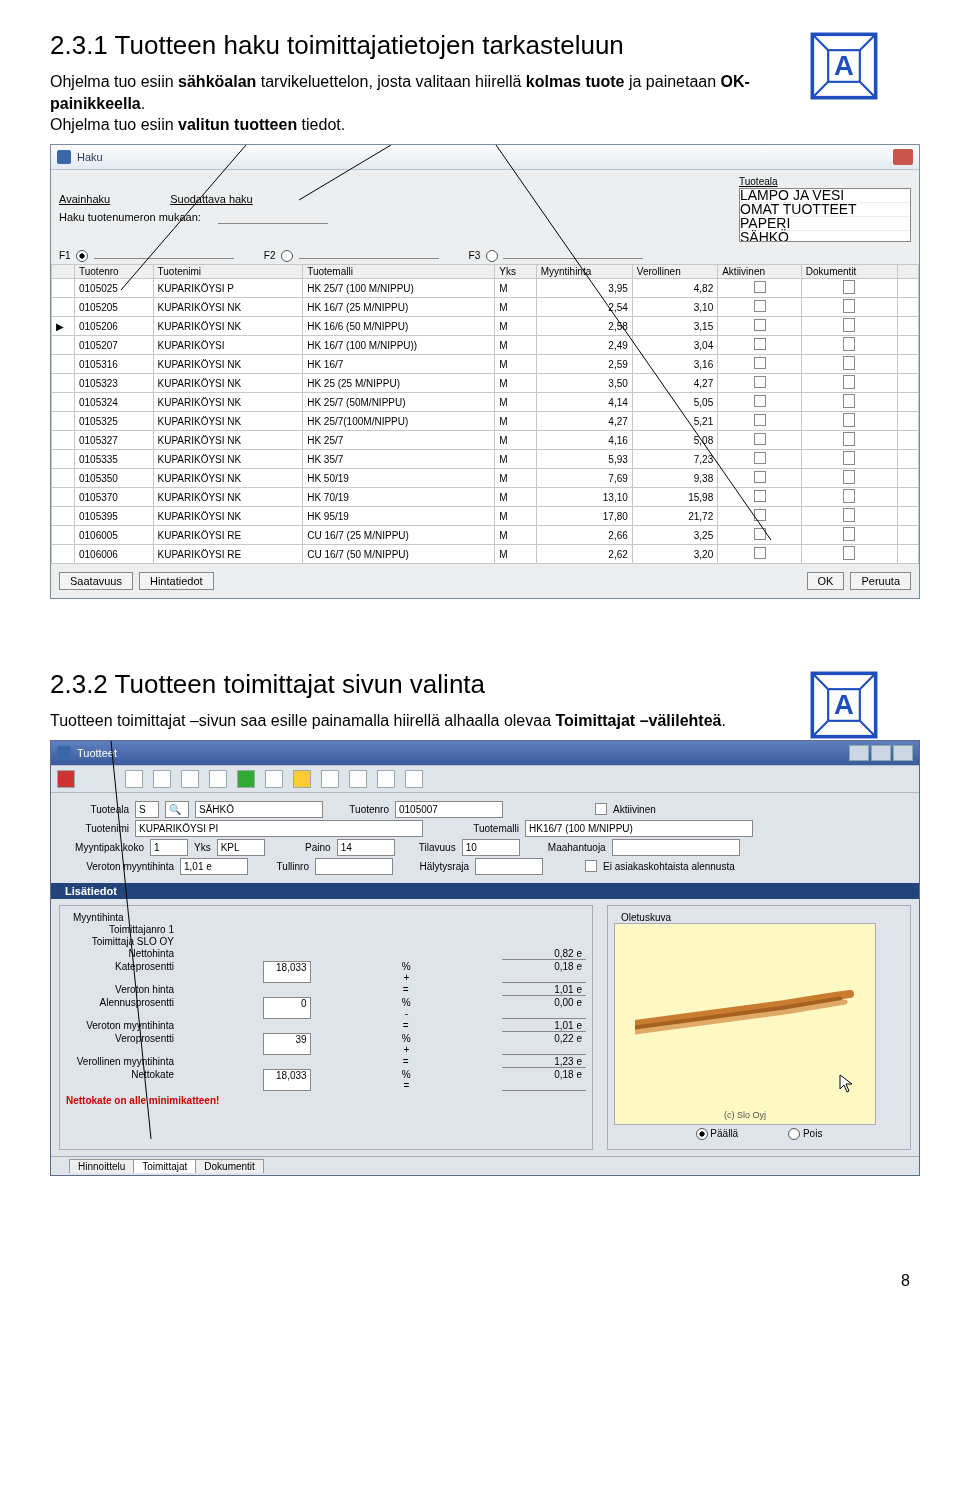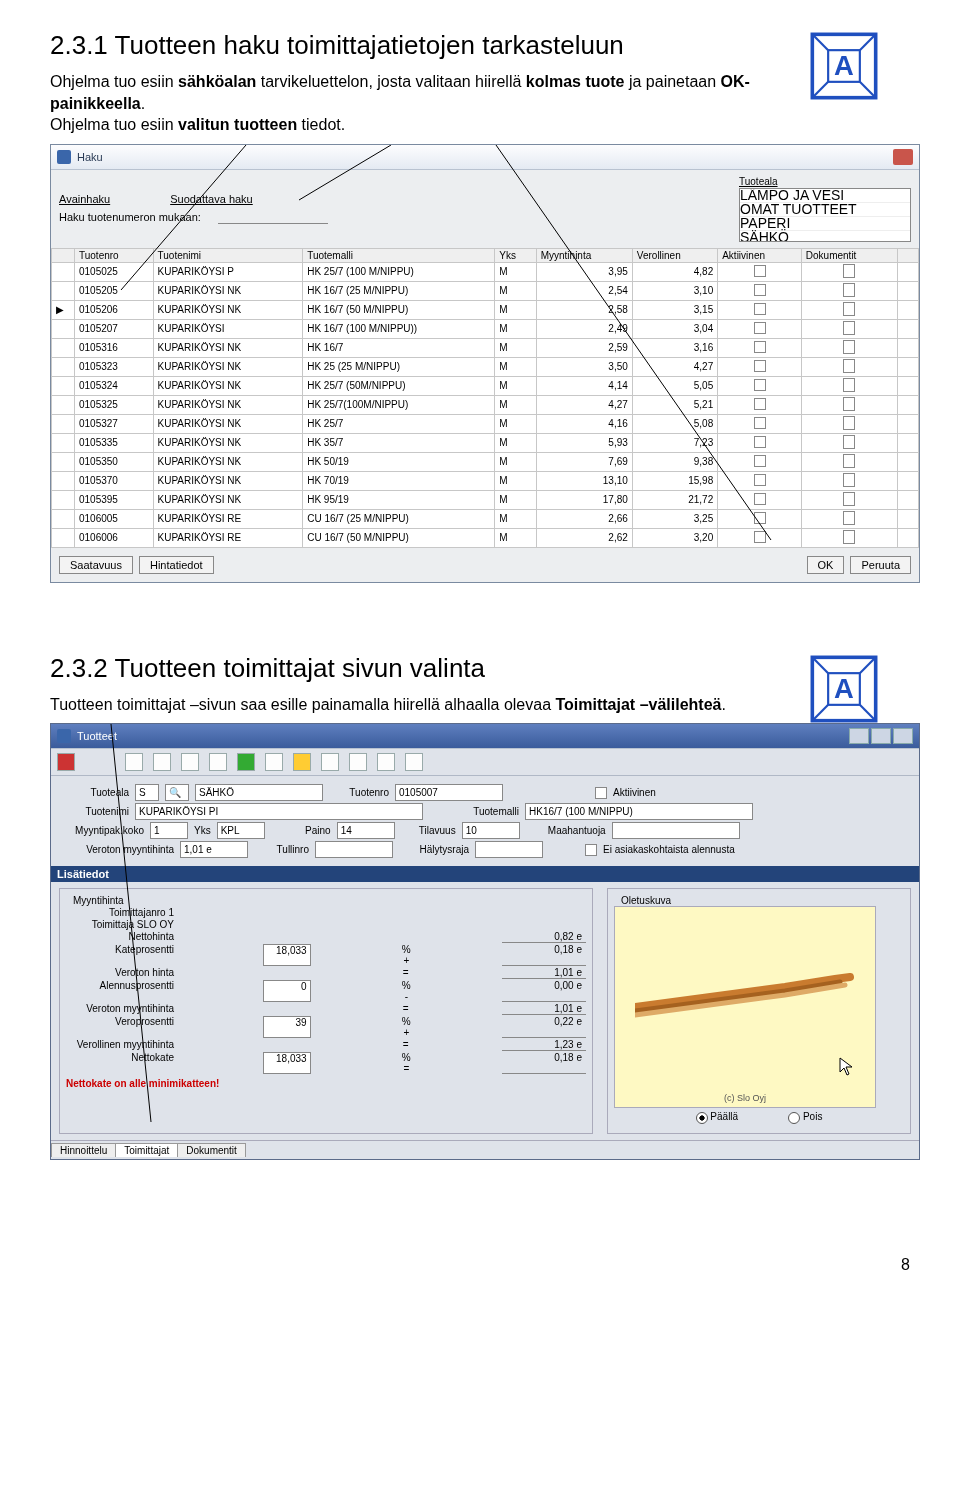--- a/index.html
+++ b/index.html
@@ -40,35 +40,35 @@
   .win2 .titlebar{background:linear-gradient(#5f7fbf,#3a5b9b);color:#fff}
   .toolbar{background:#dfe3ea;padding:4px 6px;display:flex;gap:10px;align-items:center;border-bottom:1px solid #b0b8c6}
   .tb{width:16px;height:16px;border:1px solid #9aa;background:#fdfdfd}
   .tb.red{background:#c33}
   .tb.grn{background:#3a3}
   .tb.yel{background:#fc3}
   .form{background:#dfe3ea;padding:6px 8px;font-size:10px}
   .frow{display:flex;align-items:center;gap:6px;margin:2px 0}
   .frow .l{text-align:right}
   .finput{border:1px solid #888;background:#fff;height:15px;padding:0 3px;display:inline-flex;align-items:center;font-size:10px}
-  .section{background:#23447a;color:#fff;padding:2px 6px;font-size:11px;font-weight:bold}
+  .section{background:#23447a;color:#fff;padding:2px 14px;font-size:11px;font-weight:bold}
   .panel{background:#dfe3ea;padding:6px 8px;display:flex;gap:14px}
   .group{border:1px solid #aab;padding:6px;font-size:10px}
   .group .gt{margin-top:-12px;margin-left:4px;background:#dfe3ea;display:inline-block;padding:0 3px}
   .pair{display:flex;justify-content:space-between;gap:6px;margin:1px 0}
   .pair .lab{min-width:108px;text-align:right}
   .pair .val{min-width:80px;border-bottom:1px solid #888;text-align:right;padding-right:4px}
   .pair .op{width:14px;text-align:center}
   .pair .pct{width:40px;border:1px solid #888;background:#fff;text-align:right;padding:0 3px}
   .warn{color:#c00;font-weight:bold;margin-top:4px}
   .imgbox{border:1px solid #aab;background:#fef9c3;width:260px;height:200px;position:relative}
   .imgbox .cap{position:absolute;bottom:4px;width:100%;text-align:center;font-size:9px;color:#555}
   .imgbox .wire{position:absolute;left:20px;top:60px;width:220px;height:60px}
   .radioline{display:flex;gap:50px;justify-content:center;margin:3px 0}
-  .tabs{background:#dfe3ea;padding:2px 0;font-size:10px;border-top:1px solid #aab}
+  .tabs{background:#dfe3ea;padding:2px 18px;font-size:10px;border-top:1px solid #aab}
   .tab{display:inline-block;border:1px solid #999;border-bottom:none;background:#eee;padding:1px 8px;margin-right:-1px}
   .tab.fg{background:#fff}
   .pagenum{text-align:right;padding:6px 50px 10px 0;font-size:16px}
   .arrow-svg{position:absolute;left:0;top:0;pointer-events:none}
 </style>
 </head>
 <body>
 
 <div class="page">
 
@@ -112,20 +112,25 @@
         <div class="tala">
           <span class="lbl linku">Tuoteala</span>
           <div class="listbox" id="talist">
               <div>LÄMPÖ JA VESI</div>
               <div>OMAT TUOTTEET</div>
               <div>PAPERI</div>
               <div>SÄHKÖ</div>
             </div>
         </div>
       </div>
+      <div class="fheader">
+        <span><span>F1</span>&nbsp;&nbsp;<span class="radio sel"></span>&nbsp;&nbsp;<span class="flabel"></span></span>
+        <span><span>F2</span>&nbsp;&nbsp;<span class="radio"></span>&nbsp;&nbsp;<span class="flabel"></span></span>
+        <span><span>F3</span>&nbsp;&nbsp;<span class="radio"></span>&nbsp;&nbsp;<span class="flabel"></span></span>
+      </div>
       <table class="grid" id="grid1">
           <tbody>
             <tr>
               <th style="width:14px"></th>
               <th>Tuotenro</th>
               <th>Tuotenimi</th>
               <th>Tuotemalli</th>
               <th>Yks</th>
               <th>Myyntihinta</th>
               <th>Verollinen</th>
@@ -154,21 +159,21 @@
               <td class="r">2,54</td>
               <td class="r">3,10</td>
               <td style="text-align:center"><span class="cb"></span></td>
               <td style="text-align:center"><span class="doc"></span></td>
               <td></td>
             </tr>
             <tr>
               <td style="position:relative">▶</td>
               <td>0105206</td>
               <td>KUPARIKÖYSI NK</td>
-              <td>HK 16/7 (50 M/NIPPU)</td>
+              <td>HK 16/6 (50 M/NIPPU)</td>
               <td>M</td>
               <td class="r">2,58</td>
               <td class="r">3,15</td>
               <td style="text-align:center"><span class="cb"></span></td>
               <td style="text-align:center"><span class="doc"></span></td>
               <td></td>
             </tr>
             <tr>
               <td style="position:relative"></td>
               <td>0105207</td>

